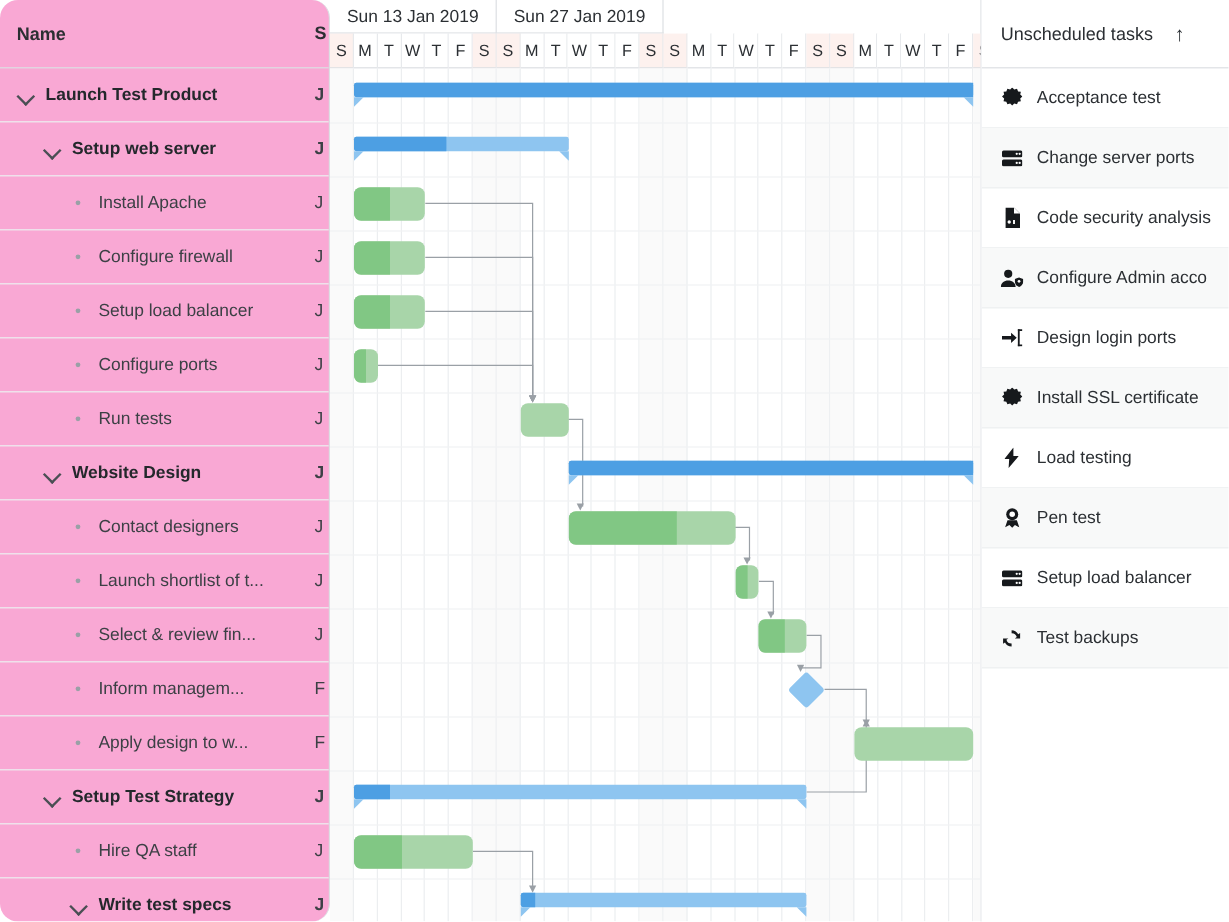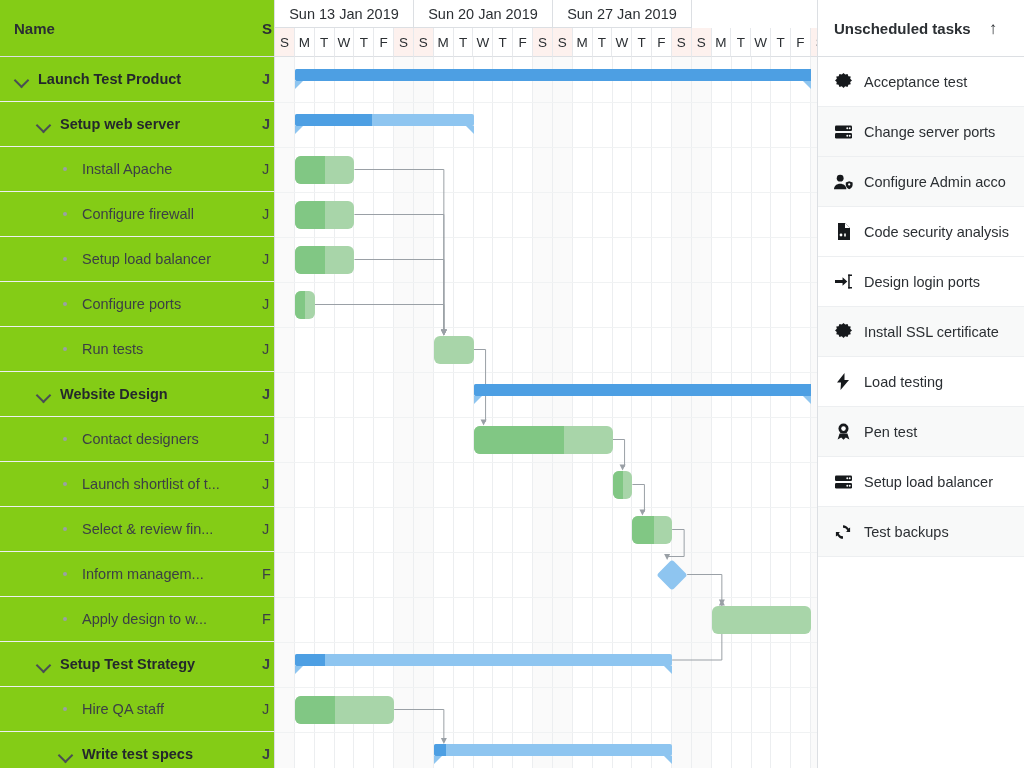--- a/index.html
+++ b/index.html
@@ -10,23 +10,24 @@
     background: #ffffff;
     color: #2b2f33;
   }
   #app { display: flex; width: 1024px; height: 768px; position: relative; }
 
   
   #task-grid {
     width: 275px; height: 768px;
     flex: 0 0 275px;
     border-right: 1px solid #dcdfe3;
-    background: #84cc16;
+    background: #f9a8d4;
     position: relative;
     overflow: hidden;
+    border-radius: 15px;
   }
   .grid-header {
     height: 57px;
     border-bottom: 1px solid #dcdfe3;
     display: flex; align-items: center;
     position: relative;
   }
   .grid-header .col-name {
     padding-left: 14px;
     font-size: 15px; font-weight: bold; color: #2b2f33;
@@ -161,21 +162,21 @@
     background: #fff;
     overflow: hidden;
     position: relative;
   }
   .us-header {
     height: 57px;
     border-bottom: 1px solid #dcdfe3;
     display: flex; align-items: center;
     padding: 0 16px 0 16px;
   }
-  .us-title { font-size: 15px; font-weight: bold; color: #2b2f33; }
+  .us-title { font-size: 15px; font-weight: normal; color: #2b2f33; }
   .us-sort {
     margin-left: 18px; font-size: 17px; color: #2b2f33; line-height: 1;
   }
   .us-item {
     height: 50px;
     display: flex; align-items: center;
     padding-left: 14px;
     border-bottom: 1px solid #edeff1;
     white-space: nowrap;
     overflow: hidden;
@@ -281,21 +282,20 @@
           <span class="task-label">Write test specs</span>
           <span class="task-start">J</span>
         </div>
       </div>
   </div>
 
   <div id="timeline">
     <div id="tl-header">
       <div class="week-row" id="week-row">
           <div class="week-cell" style="width: 138.999px;">Sun 13 Jan 2019</div>
-          <div class="week-cell" style="width: 138.999px;">Sun 20 Jan 2019</div>
           <div class="week-cell" style="width: 138.999px;">Sun 27 Jan 2019</div>
         </div>
       <div class="day-row" id="day-row">
           <div class="day-cell we" style="width: 19.857px;">S</div>
           <div class="day-cell" style="width: 19.857px;">M</div>
           <div class="day-cell" style="width: 19.857px;">T</div>
           <div class="day-cell" style="width: 19.857px;">W</div>
           <div class="day-cell" style="width: 19.857px;">T</div>
           <div class="day-cell" style="width: 19.857px;">F</div>
           <div class="day-cell we" style="width: 19.857px;">S</div>
@@ -474,41 +474,41 @@
               <rect x="0" y="0" width="18" height="6" rx="1.4" fill="currentColor"></rect>
               <rect x="0" y="8" width="18" height="6" rx="1.4" fill="currentColor"></rect>
               <circle cx="13" cy="3" r="1" fill="#fff"></circle>
               <circle cx="15.6" cy="3" r="1" fill="#fff"></circle>
               <circle cx="13" cy="11" r="1" fill="#fff"></circle>
               <circle cx="15.6" cy="11" r="1" fill="#fff"></circle>
             </svg>
           </span>
           <span class="us-label">Change server ports</span>
         </div>
+        <div class="us-item">
+          <span class="us-ico">
+            <svg width="14" height="17" viewBox="0 0 14 17">
+              <path fill="currentColor" d="M2 0h7l5 5v12H2z"></path>
+              <path fill="#fff" d="M9 0l5 5H9z"></path>
+              <circle cx="5" cy="12" r="1.4" fill="#fff"></circle>
+              <path d="M8.2 10.4h1.6v3.2H8.2z" fill="#fff"></path>
+            </svg>
+          </span>
+          <span class="us-label">Code security analysis</span>
+        </div>
         <div class="us-item alt">
           <span class="us-ico">
             <svg width="19" height="16" viewBox="0 0 20 16">
               <circle cx="6.5" cy="4" r="3.6" fill="currentColor"></circle>
               <path fill="currentColor" d="M0 15.6c0-3.6 2.9-5.8 6.5-5.8s6.5 2.2 6.5 5.8z"></path>
               <path fill="currentColor" d="M16 7.2l3.6 1.3v2.6c0 2-1.6 3.6-3.6 4.4-2-.8-3.6-2.4-3.6-4.4V8.5z"></path>
               <circle cx="16" cy="10.6" r="1.2" fill="#fff"></circle>
             </svg>
           </span>
           <span class="us-label">Configure Admin acco</span>
-        </div>
-        <div class="us-item">
-          <span class="us-ico">
-            <svg width="14" height="17" viewBox="0 0 14 17">
-              <path fill="currentColor" d="M2 0h7l5 5v12H2z"></path>
-              <path fill="#fff" d="M9 0l5 5H9z"></path>
-              <circle cx="5" cy="12" r="1.4" fill="#fff"></circle>
-              <path d="M8.2 10.4h1.6v3.2H8.2z" fill="#fff"></path>
-            </svg>
-          </span>
-          <span class="us-label">Code security analysis</span>
         </div>
         <div class="us-item">
           <span class="us-ico">
             <svg width="17" height="15" viewBox="0 0 18 15">
               <path fill="currentColor" d="M0 6h8V3l5 4.5L8 12V9H0z"></path>
               <path fill="currentColor" d="M14 0h1.6v15H14z"></path>
               <path fill="currentColor" d="M14 0h4v1.6h-4zM14 13.4h4V15h-4z"></path>
             </svg>
           </span>
           <span class="us-label">Design login ports</span>

